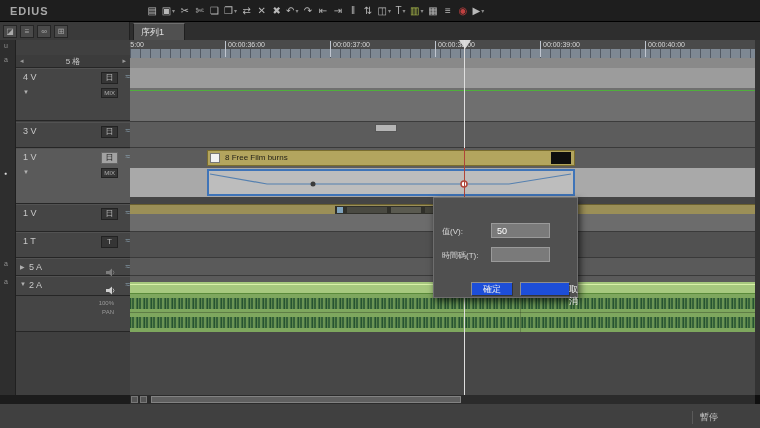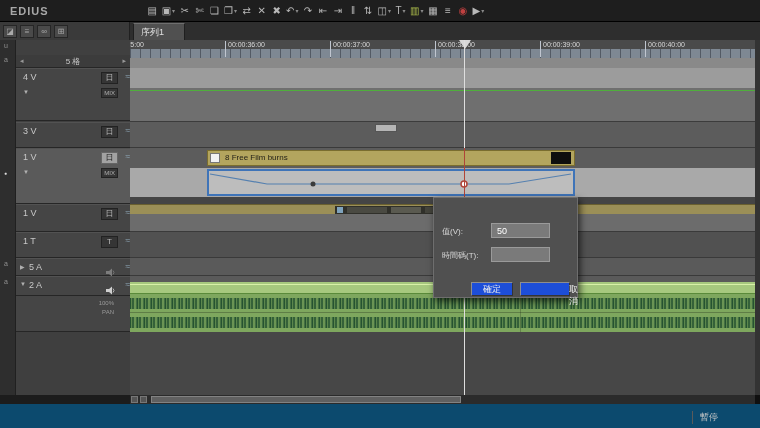--- a/index.html
+++ b/index.html
@@ -88,21 +88,21 @@
   #dlg-vlabel { top:28px; }
   #dlg-tlabel { top:52px; }
   #dialog input { position:absolute; left:57px; width:59px; height:15px; font-size:9px; color:#fff; background:#7a7a7a; border:1px solid #9a9a9a; padding:0 5px; font-family:"Liberation Sans", sans-serif; }
   #dlg-vinput { top:25px; }
   #dlg-tinput { top:49px; background:#565656; border-color:#6a6a6a; }
   .dlg-btn { position:absolute; top:76px; width:42px; height:14px; background:#1d4ed8; border:1px solid #8e8e8e; border-right-color:#343434; border-bottom-color:#343434; color:#eee; font-size:9px; text-align:center; line-height:12px;margin-top:8px; }
   #btn-ok { left:37px; }
   #btn-cancel { left:86px;padding-left:48px; }
 
   
-  #statusbar { position:absolute; left:0; top:404px; width:760px; height:24px; background:#0c4a6e; }
+  #statusbar { position:absolute; left:0; top:404px; width:760px; height:24px; background:#404040; }
   #status-pause { position:absolute; right:42px; top:7px; font-size:9px; color:#c8c8c8; border-left:1px solid #5a5a5a; padding-left:7px; }
 </style>
 </head>
 <body>
 
 <div id="app">
 
   <div id="topbar">
     <div id="logo">EDIUS</div>
     <div id="tbicons">

